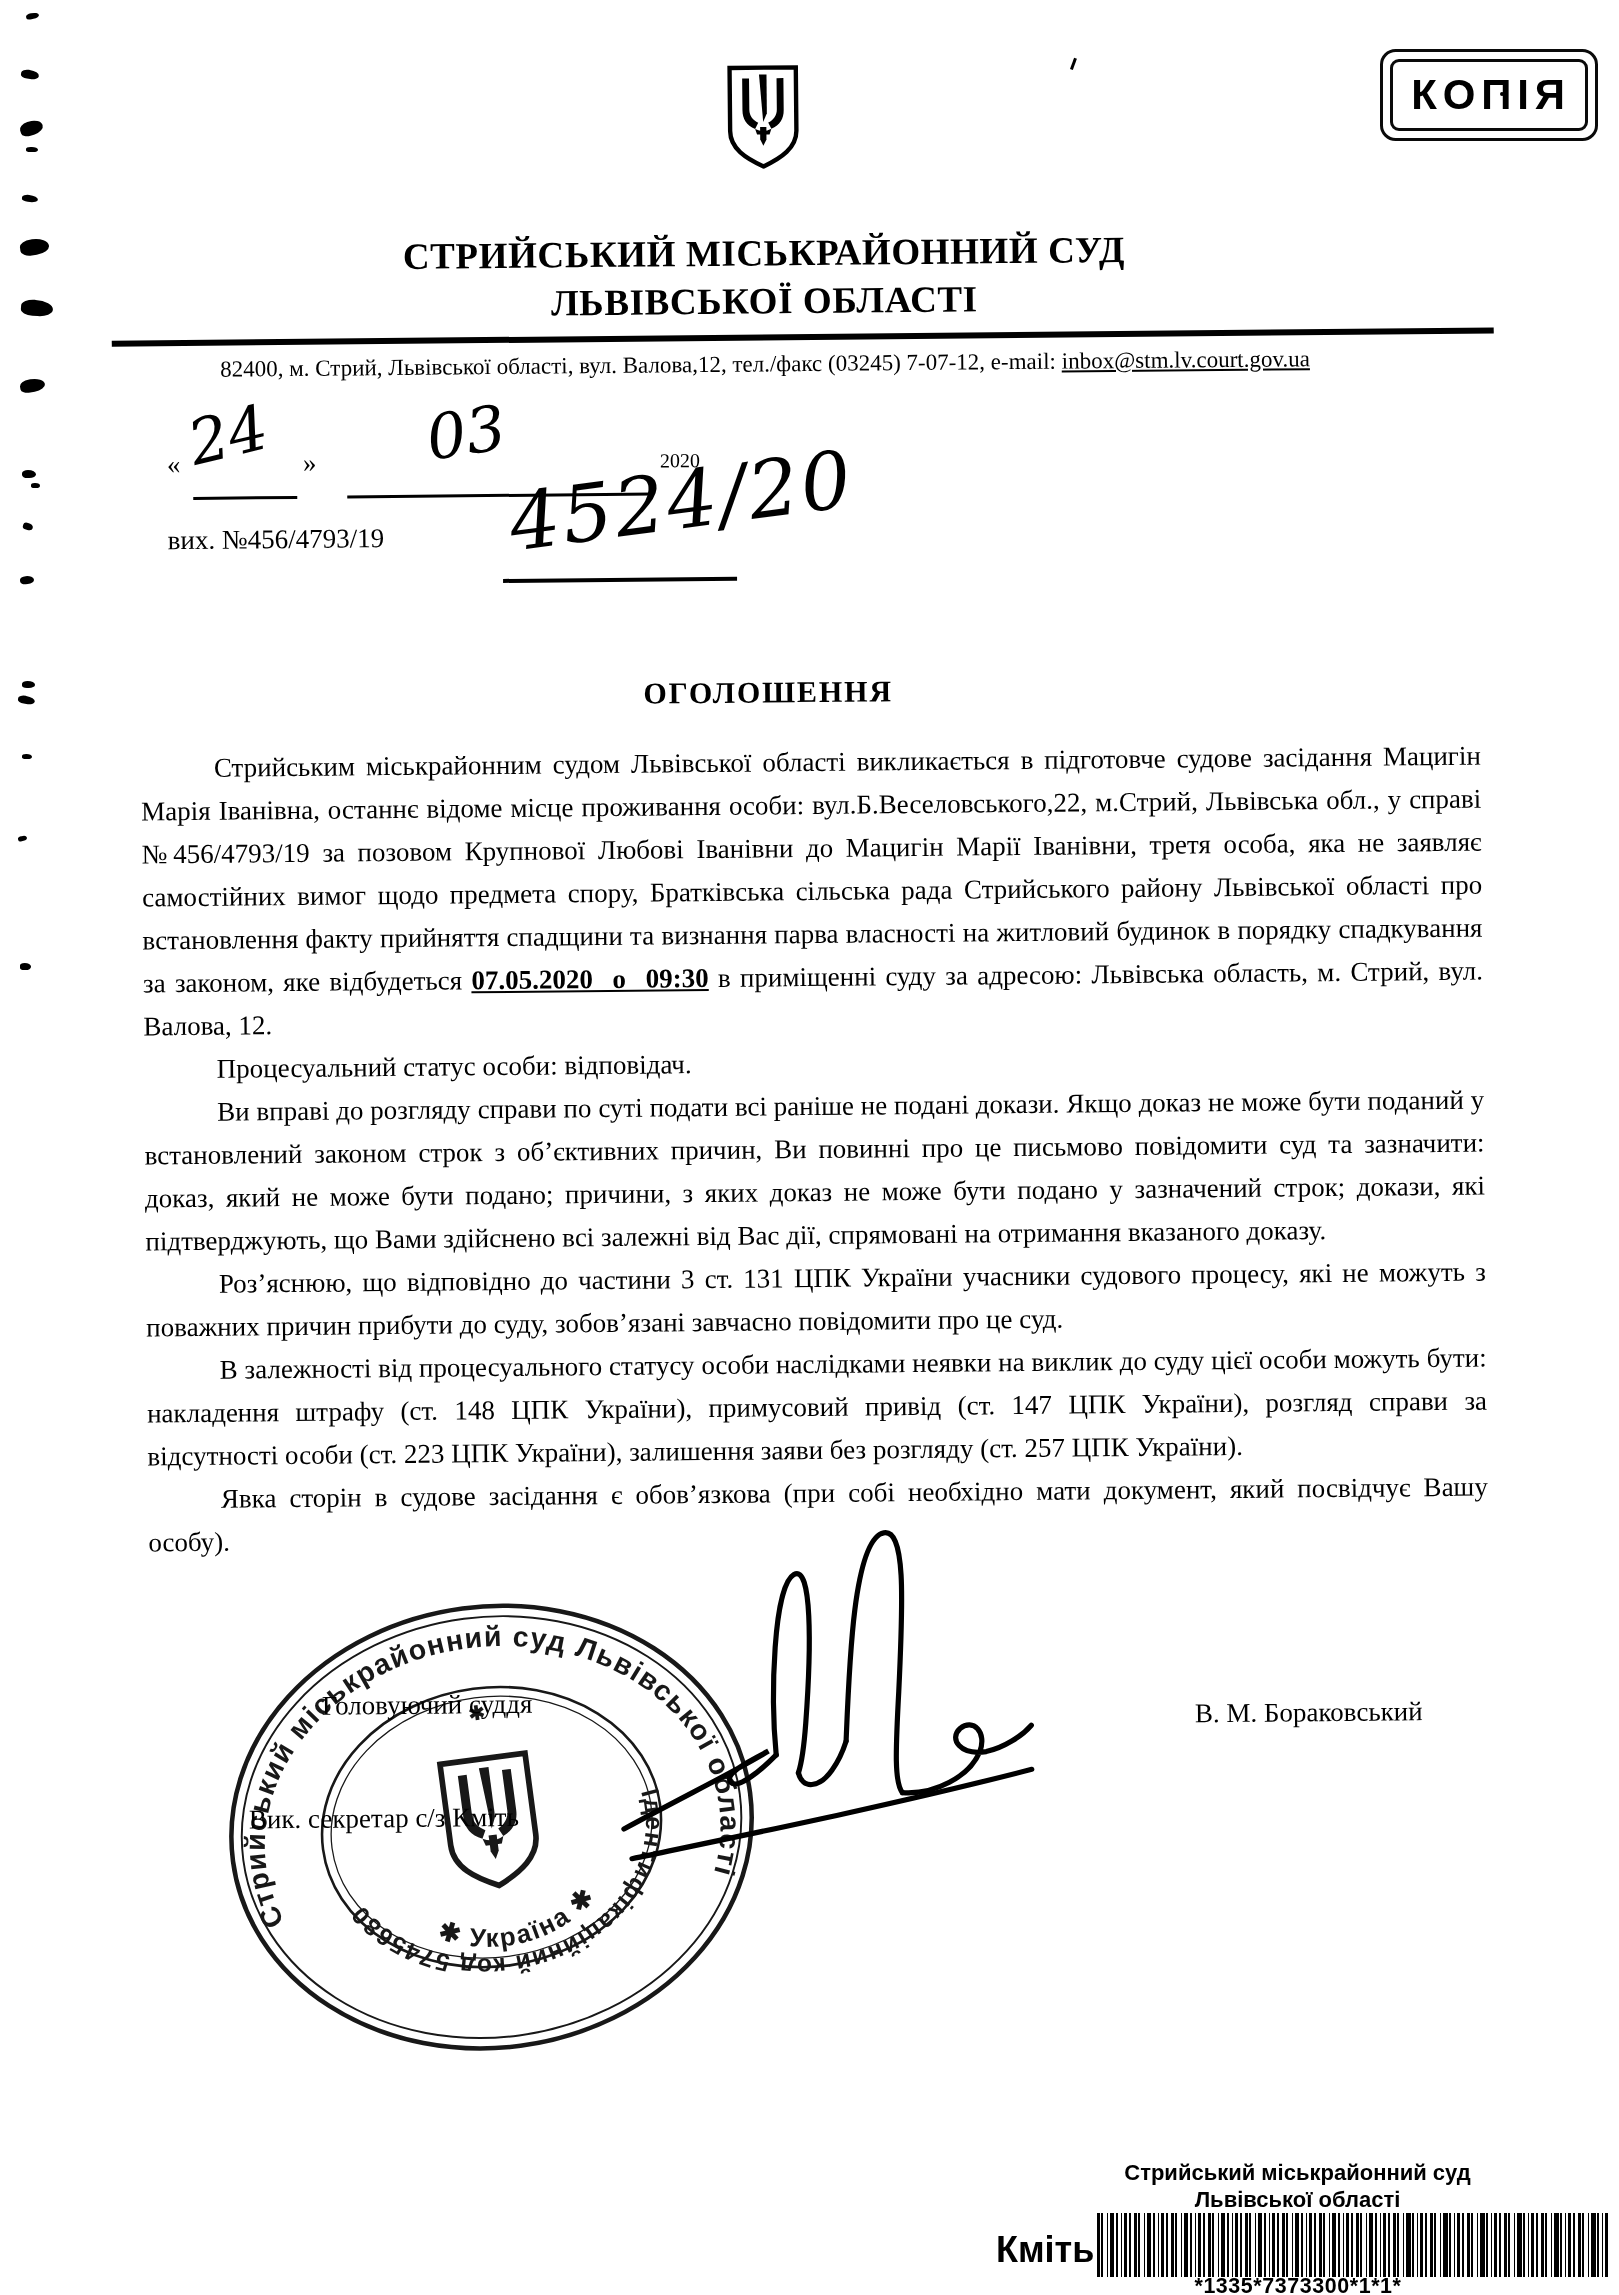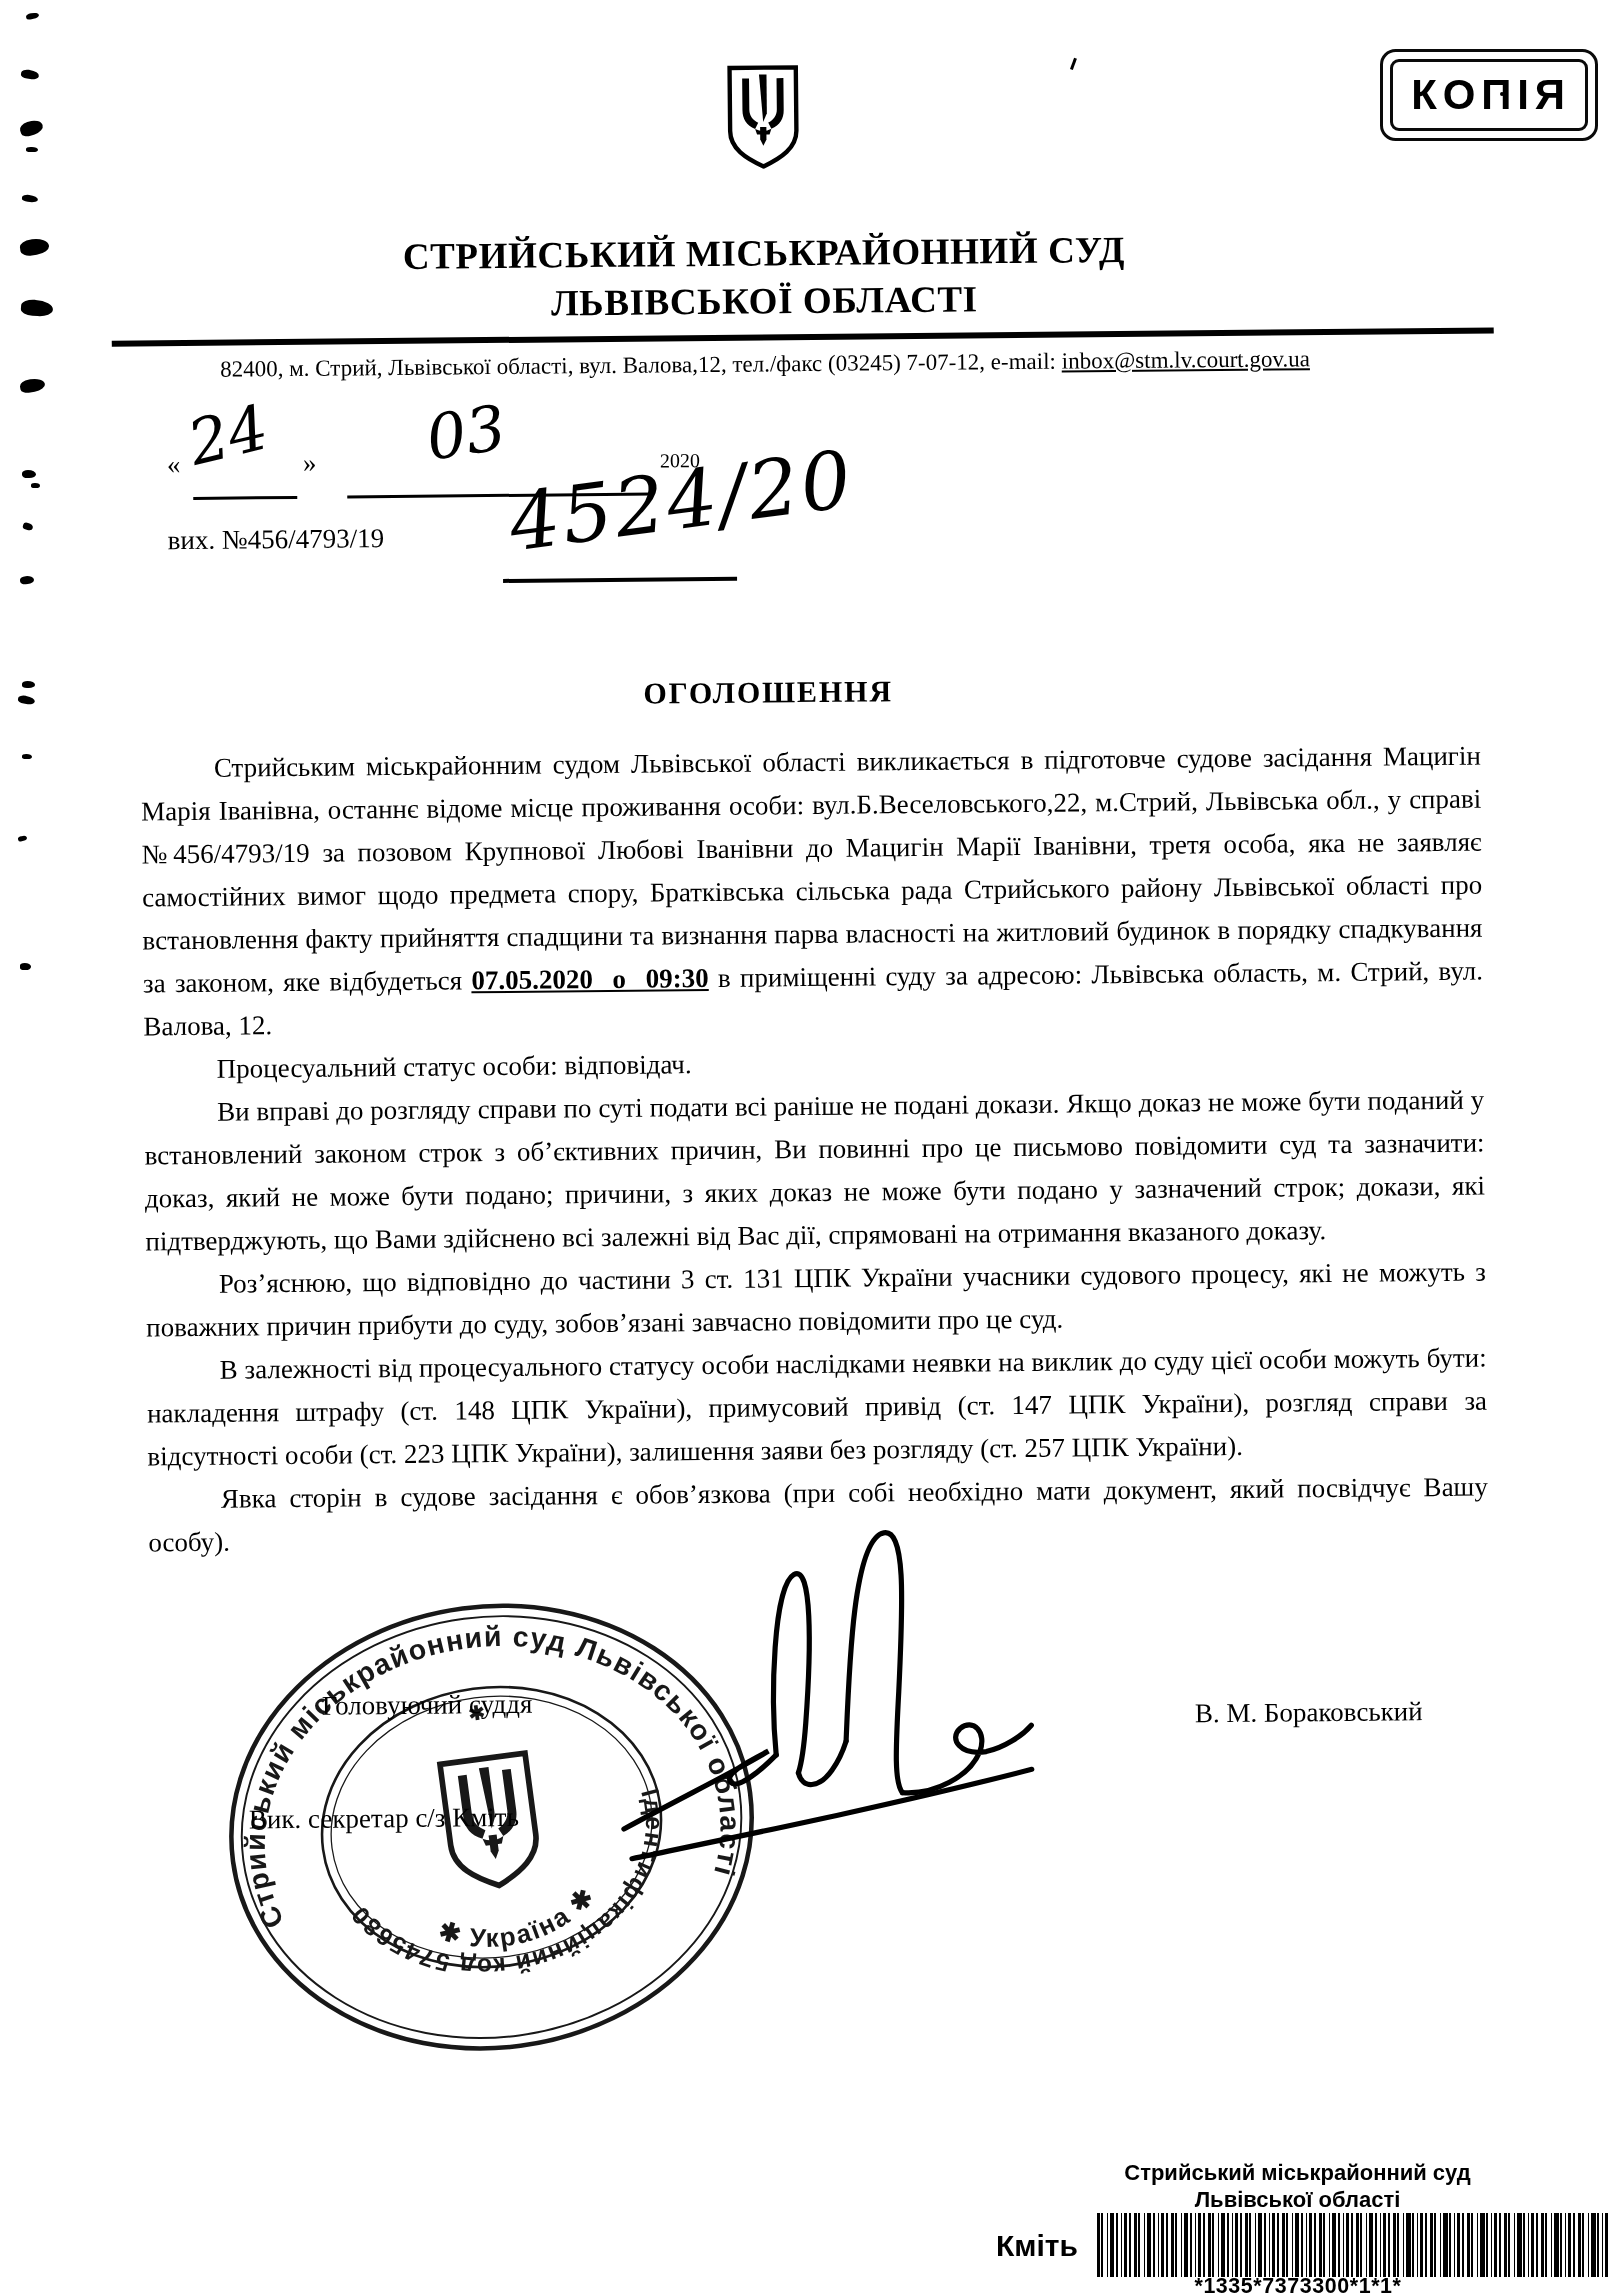--- a/index.html
+++ b/index.html
@@ -55,21 +55,21 @@
   .seal{left:209px;top:1595px;width:545px;height:458px;z-index:1;opacity:.9;
         transform:rotate(-7deg);}
   .seal text{font-family:"Liberation Sans",sans-serif;font-weight:bold;}
 
   .sig{left:602px;top:1503px;width:436px;height:376px;z-index:3;}
 
   
   .f-sans{font-family:"Liberation Sans",sans-serif;font-weight:bold;}
   .foot1{left:1103px;top:2160px;width:389px;text-align:center;font-size:22px;}
   .foot2{left:1103px;top:2187px;width:389px;text-align:center;font-size:22px;}
-  .foot-clerk{left:996px;top:2229px;font-size:30px;}
+  .foot-clerk{left:996px;top:2229px;font-size:36px;}
   .barcode{left:1097px;top:2213px;width:513px;height:64px;
     background-image:repeating-linear-gradient(90deg,
       #000 0px,#000 2.6px,#fff 2.6px,#fff 3.9px,
       #000 3.9px,#000 5.8px,#fff 5.8px,#fff 9.7px,
       #000 9.7px,#000 11px,#fff 11px,#fff 13px,
       #000 13px,#000 17.5px,#fff 17.5px,#fff 19.5px,
       #000 19.5px,#000 21px,#fff 21px,#fff 24px,
       #000 24px,#000 25px,#fff 25px,#fff 27px,
       #000 27px,#000 30.5px,#fff 30.5px,#fff 32px,
       #000 32px,#000 34px,#fff 34px,#fff 37px);}

